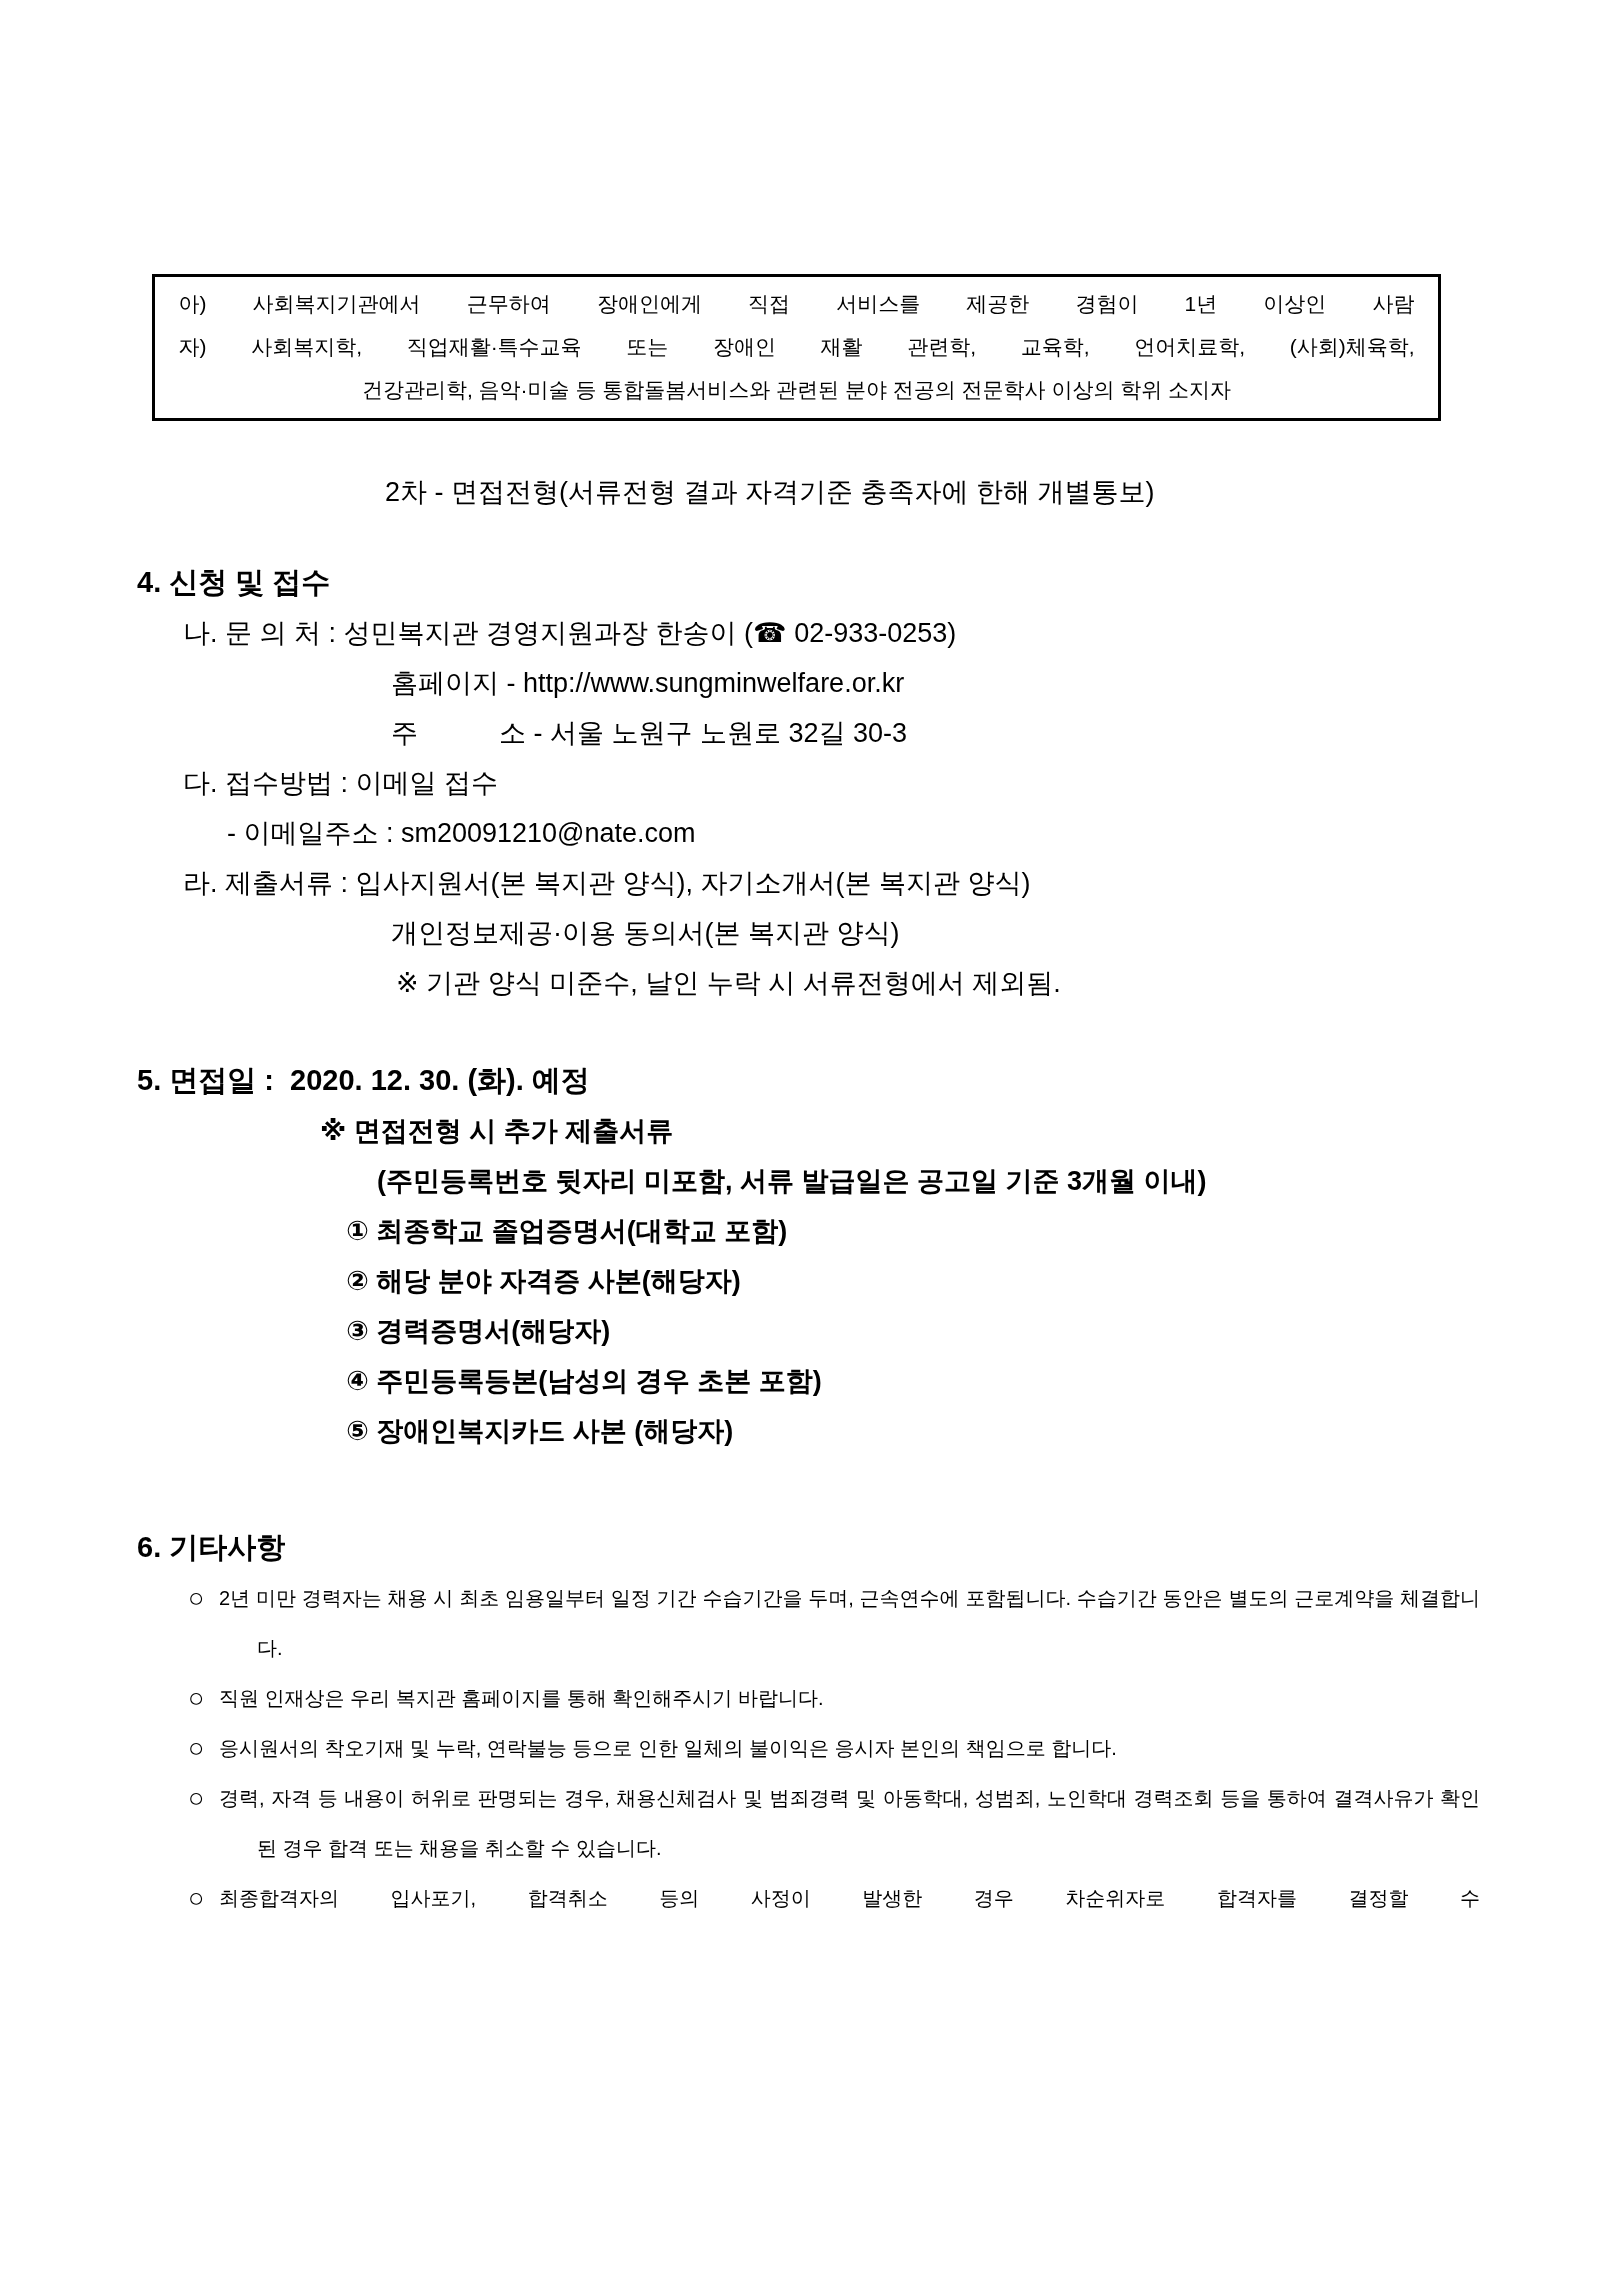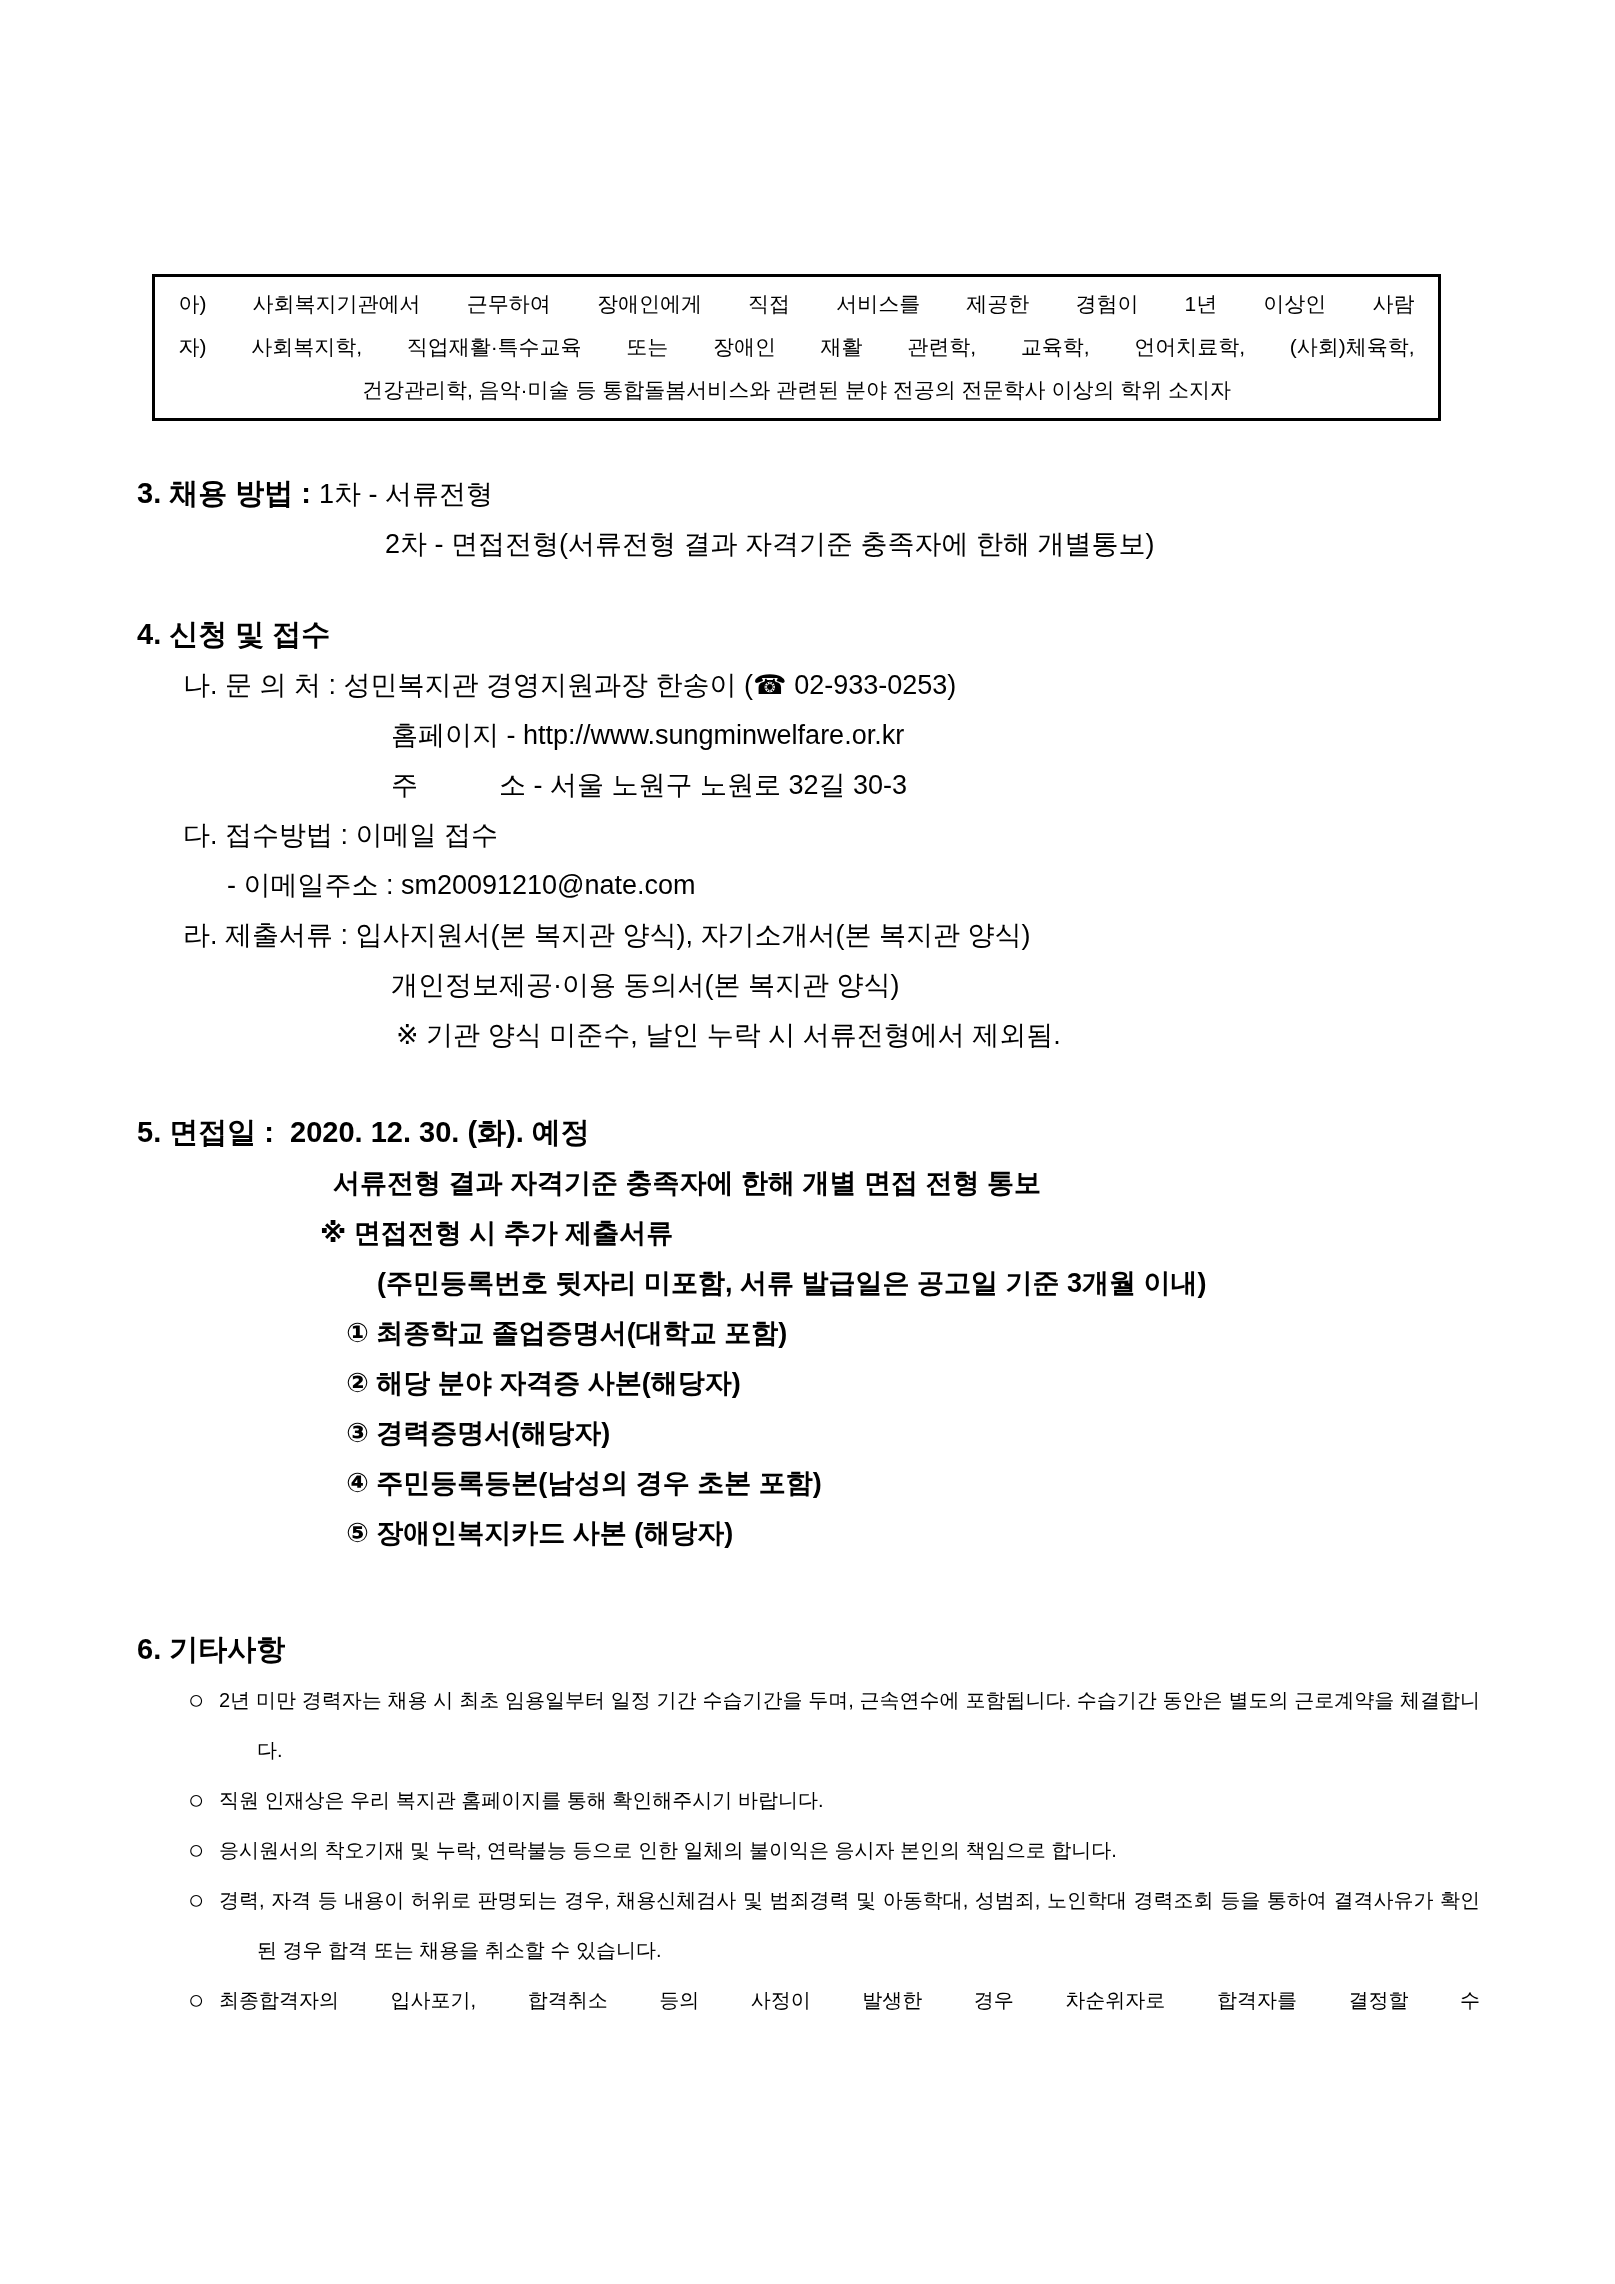--- a/index.html
+++ b/index.html
@@ -84,39 +84,37 @@
 
 <div class="content">
 
   <div class="qual-box">
     <p class="box-line jf">아) 사회복지기관에서 근무하여 장애인에게 직접 서비스를 제공한 경험이 1년 이상인 사람</p>
     <p class="box-line jf">자) 사회복지학, 직업재활·특수교육 또는 장애인 재활 관련학, 교육학, 언어치료학, (사회)체육학,</p>
     <p class="box-line center">건강관리학, 음악·미술 등 통합돌봄서비스와 관련된 분야 전공의 전문학사 이상의 학위 소지자</p>
   </div>
 
   <div class="sec sec3">
-    <p class="line"><span class="h">3. 채용 방법 : </span><span>1차 - 서류전형</span></p>
     <p class="line ind-round">2차 - 면접전형(서류전형 결과 자격기준 충족자에 한해 개별통보)</p>
   </div>
 
   <div class="sec sec4">
     <p class="line h">4. 신청 및 접수</p>
     <p class="line ind-item"><span>나. 문 의 처 : 성민복지관 경영지원과장 한송이 (</span><span>☎</span><span> 02-933-0253)</span></p>
     <p class="line ind-value">홈페이지 - http://www.sungminwelfare.or.kr</p>
     <p class="line ind-value">주　　　소 - 서울 노원구 노원로 32길 30-3</p>
     <p class="line ind-item">다. 접수방법 : 이메일 접수</p>
     <p class="line ind-dash">- 이메일주소 : sm20091210@nate.com</p>
     <p class="line ind-item">라. 제출서류 : 입사지원서(본 복지관 양식), 자기소개서(본 복지관 양식)</p>
     <p class="line ind-value">개인정보제공·이용 동의서(본 복지관 양식)</p>
     <p class="line ind-value2">※ 기관 양식 미준수, 날인 누락 시 서류전형에서 제외됨.</p>
   </div>
 
   <div class="sec sec5">
     <p class="line h">5. 면접일 :  2020. 12. 30. (화). 예정</p>
-    <p class="line b ind-notice">서류전형 결과 자격기준 충족자에 한해 개별 면접 전형 통보</p>
     <p class="line b ind-star">※ 면접전형 시 추가 제출서류</p>
     <p class="line b ind-paren">(주민등록번호 뒷자리 미포함, 서류 발급일은 공고일 기준 3개월 이내)</p>
     <p class="line b ind-num">① 최종학교 졸업증명서(대학교 포함)</p>
     <p class="line b ind-num">② 해당 분야 자격증 사본(해당자)</p>
     <p class="line b ind-num">③ 경력증명서(해당자)</p>
     <p class="line b ind-num">④ 주민등록등본(남성의 경우 초본 포함)</p>
     <p class="line b ind-num">⑤ 장애인복지카드 사본 (해당자)</p>
   </div>
 
   <div class="sec sec6">

